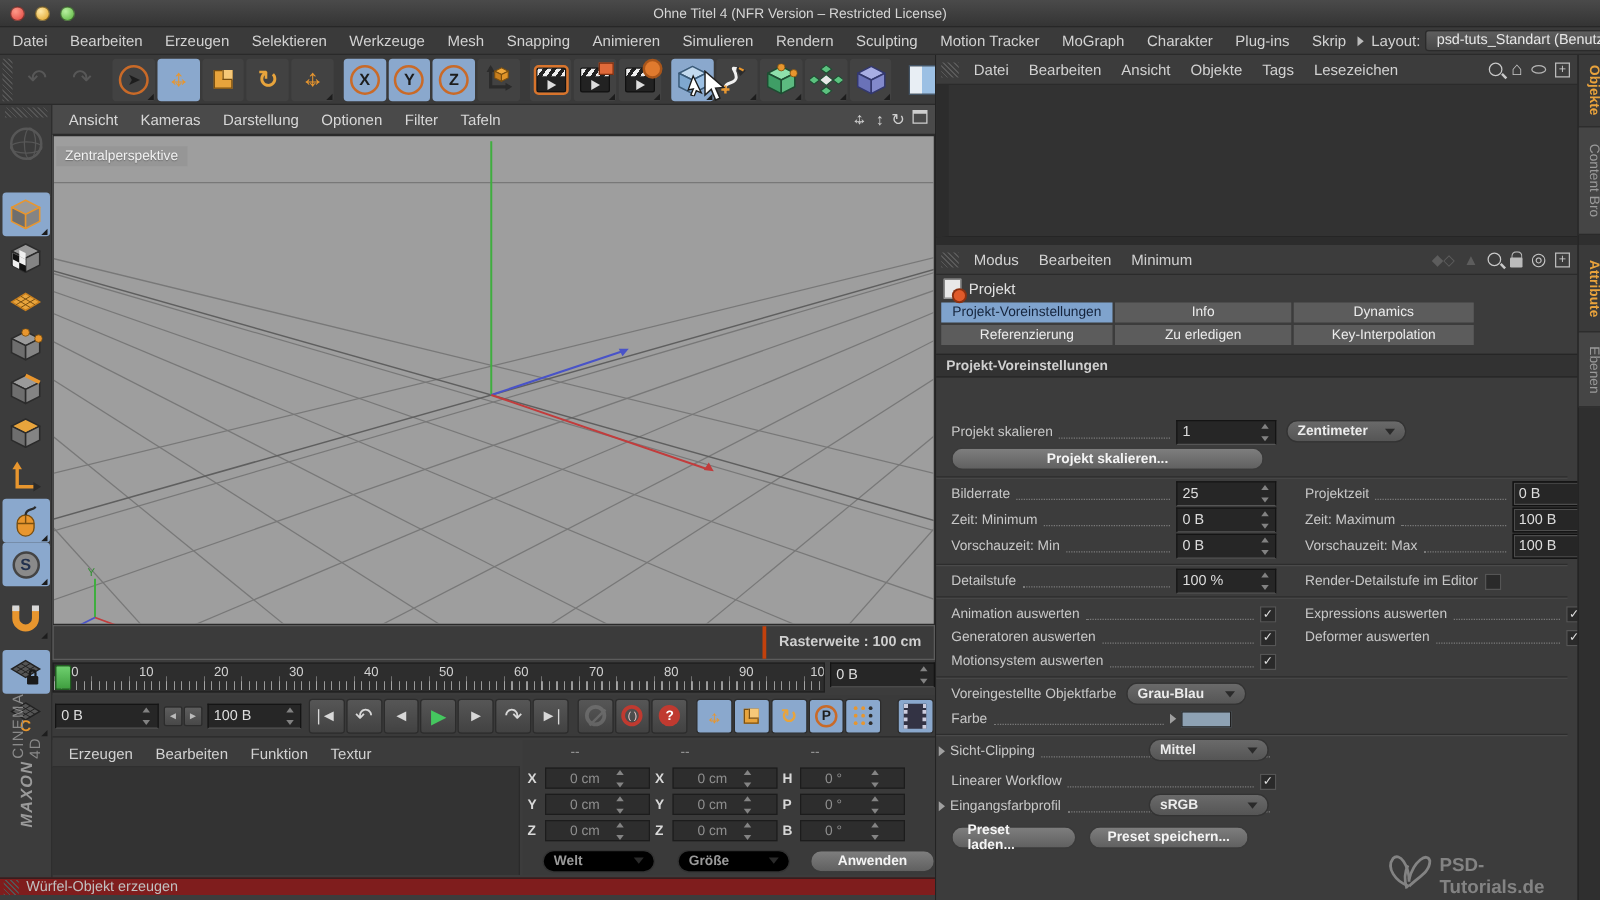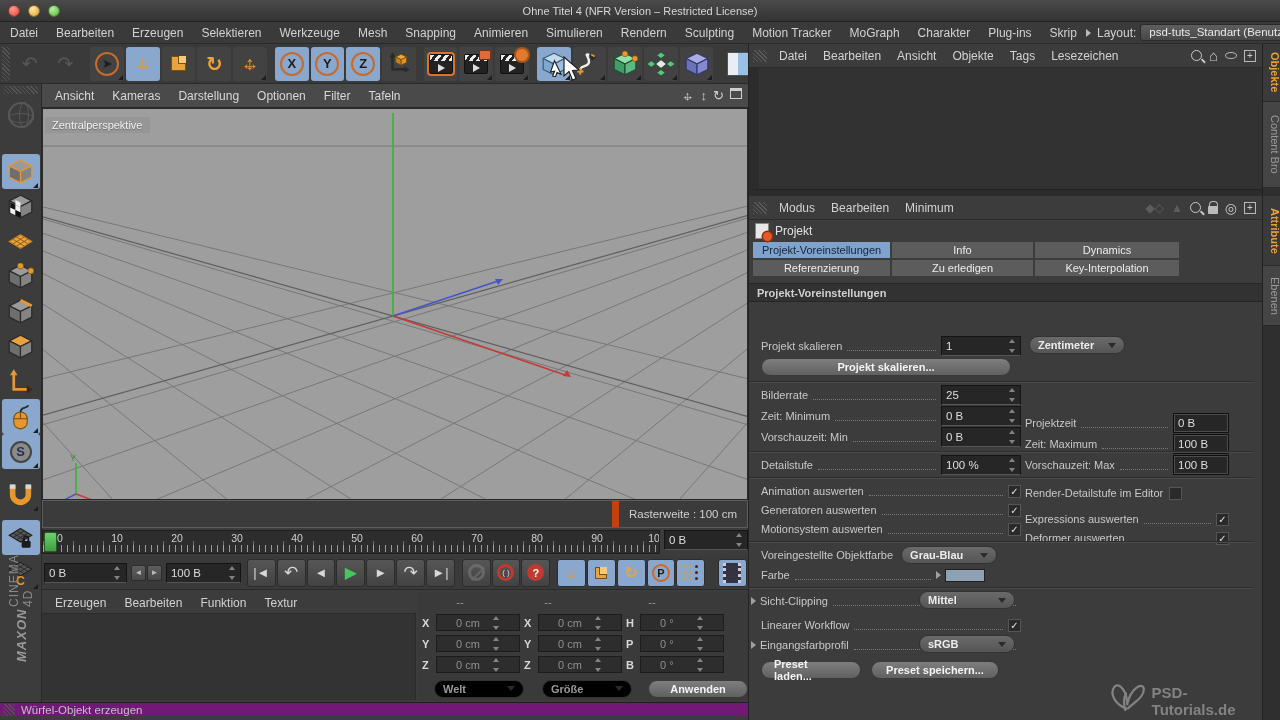--- a/index.html
+++ b/index.html
@@ -68,21 +68,21 @@
   .maxon .m1{font-weight:bold;color:#9a9a9a;font-size:13px;letter-spacing:1px;font-style:italic;}
   .maxon .m2{color:#8a8a8a;font-size:12px;letter-spacing:1px;}
 
   
   .vpmenu{left:42px;top:84px;width:706px;height:24px;background:#4a4a4a;border-bottom:1px solid #2a2a2a;display:flex;align-items:center;font-size:12px;color:#d8d8d8;}
   .vpmenu .mi{padding:0 9px;}
   .vpicons{margin-left:auto;display:flex;gap:6px;margin-right:6px;color:#cfcfcf;font-size:13px;}
   .vpcanvas{left:42px;top:108px;width:706px;height:392px;background:#9e9e9e;border:1px solid #2a2a2a;overflow:hidden;}
   .camlabel{position:absolute;left:2px;top:8px;background:rgba(150,150,150,.95);color:#f2f2f2;font-size:11px;padding:2px 7px;text-shadow:0 1px 1px rgba(0,0,0,.3);}
   .vpbottom{left:42px;top:500px;width:706px;height:28px;background:#3b3b3b;border:1px solid #5c5c5c;display:flex;align-items:center;justify-content:flex-end;}
-  .raster{color:#cfcfcf;font-size:11.5px;padding:0 10px;border-left:7px solid #c2410c;line-height:26px;}
+  .raster{color:#cfcfcf;font-size:11.5px;padding:0 10px;border-left:3px solid #c2410c;line-height:26px;font-weight:bold;}
 
   
   .timeline{left:42px;top:530px;width:618px;height:24px;background:#2d2d2d;border:1px solid #1f1f1f;position:absolute;overflow:hidden;}
   .tick-strip{position:absolute;left:0;right:0;bottom:1px;height:7px;background:repeating-linear-gradient(90deg,#9a9a9a 0 1px,transparent 1px 6px);}
   .tick-strip2{position:absolute;left:0;right:0;bottom:1px;height:11px;background:repeating-linear-gradient(90deg,#b0b0b0 0 1px,transparent 1px 30px);}
   .tnum{position:absolute;top:1px;transform:translateX(-50%);font-size:10.5px;color:#d0d0d0;}
   .tcursor{position:absolute;left:1px;top:1px;width:13px;height:20px;background:linear-gradient(#6fd06f,#3f9e3f);border:1px solid #1f5f1f;border-radius:2px;}
   .framefld{left:664px;top:530px;width:84px;height:24px;position:absolute;}
 
   
@@ -115,21 +115,21 @@
   .crow{display:flex;align-items:center;height:21px;gap:4px;padding-left:4px;}
   .clabel{width:10px;font-weight:bold;color:#d8d8d8;}
   .cfld{width:84px;height:17px;background:#2d2d2d;border:1px solid #1c1c1c;color:#8f8f8f;display:flex;align-items:center;padding:0 19px;}
   .cfld .val{flex:1;}
   .dd{height:18px;border-radius:9px;background:linear-gradient(#6a6a6a,#555);border:1px solid #333;color:#ececec;font-size:11px;font-weight:bold;display:flex;align-items:center;padding:0 8px;position:relative;}
   .dd .dd-arr{position:static;margin-left:auto;border-top-color:#2a2a2a;}
   .dd.dim{color:#9a9a9a;background:#000000;}
   .pill{height:18px;border-radius:9px;background:linear-gradient(#7e7e7e,#606060);border:1px solid #3a3a3a;color:#f4f4f4;font-size:11px;font-weight:bold;display:flex;align-items:center;justify-content:center;padding:0 12px;}
 
   
-  .statusbar{left:0;top:702px;width:748px;height:14px;background:#701a75;border-top:1px solid #1f1f1f;display:flex;align-items:center;font-size:11.5px;color:#c0c0c0;}
+  .statusbar{left:0;top:702px;width:748px;height:14px;background:#7f1d1d;border-top:1px solid #1f1f1f;display:flex;align-items:center;font-size:11.5px;color:#c0c0c0;}
   .statusbar .grip{width:12px;height:12px;margin:0 6px 0 3px;background:repeating-linear-gradient(45deg,#555 0 1px,transparent 1px 3px);}
 
   
   .rpanel{left:748px;top:44px;width:514px;height:676px;background:#3c3c3c;border-left:1px solid #232323;}
   .pmenu{display:flex;align-items:center;height:24px;background:#3c3c3c;border-bottom:1px solid #2b2b2b;font-size:12px;color:#d2d2d2;}
   .pmenu .grip{width:14px;height:12px;margin:0 4px 0 4px;background:repeating-linear-gradient(45deg,#5a5a5a 0 1px,transparent 1px 3px);}
   .pmenu .mi{padding:0 8px;}
   .pmenu .picons{margin-left:auto;display:flex;align-items:center;gap:7px;margin-right:6px;}
   .omlist{height:122px;background:#323232;border-bottom:1px solid #222;border-left:10px solid #2c2c2c;}
   .gap{height:6px;background:#2c2c2c;}
@@ -142,21 +142,21 @@
   
   .am{position:relative;height:524px;background:#3c3c3c;font-size:11px;}
   .am-title{display:flex;align-items:center;height:22px;padding-left:6px;gap:6px;color:#e0e0e0;font-size:12px;}
   .doc-ico{width:14px;height:16px;background:#e8e8e8;border:1px solid #888;position:relative;}
   .doc-ico::after{content:"";position:absolute;right:-4px;bottom:-3px;width:9px;height:9px;border-radius:50%;background:#e05a2a;box-shadow:0 0 0 1.5px #8a3010;}
   .tabs{display:grid;grid-template-columns:137px 141px 144px;gap:2px 2px;padding-left:4px;}
   .tab{height:16px;background:#5c5c5c;color:#ececec;display:flex;align-items:center;justify-content:center;font-size:11px;}
   .tab.act{background:#7fa3cd;color:#15243c;}
   .amsec{height:19px;background:#323232;border-top:1px solid #262626;border-bottom:1px solid #262626;display:flex;align-items:center;padding-left:8px;font-weight:bold;color:#d0d0d0;}
   .rowL{position:absolute;left:12px;width:260px;display:flex;align-items:center;height:18px;}
-  .rowR{position:absolute;left:276px;width:204px;display:flex;align-items:center;height:18px;margin-top:28px;}
+  .rowR{position:absolute;left:295px;width:222px;display:flex;align-items:center;height:18px;}
   .lbl{white-space:nowrap;color:#c8c8c8;}
   .leader{flex:1;border-bottom:1px dotted #7a7a7a;height:60%;margin:0 5px;}
   .fld80{width:80px;}
   .fld56{width:56px;border:1px solid #101010;box-shadow:0 0 0 1px #4c4c4c inset;}
   .chk{width:13px;height:13px;background:#2a2a2a;border:1px solid #555;display:flex;align-items:center;justify-content:center;color:#e0e0e0;font-size:10px;}
   .exp{width:0;height:0;border-left:5px solid #a0a0a0;border-top:4px solid transparent;border-bottom:4px solid transparent;margin-right:4px;}
   .swatch{width:40px;height:13px;border:1px solid #202020;}
   .hsep{position:absolute;left:0;right:8px;height:1px;background:#2d2d2d;box-shadow:0 1px 0 #4a4a4a;}
   .wmark{position:absolute;display:flex;align-items:flex-end;gap:4px;color:#838383;}
   .wmark .wt{font-size:15px;font-weight:bold;}

